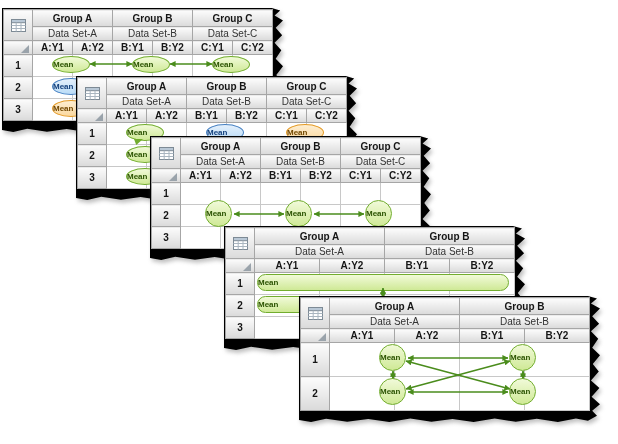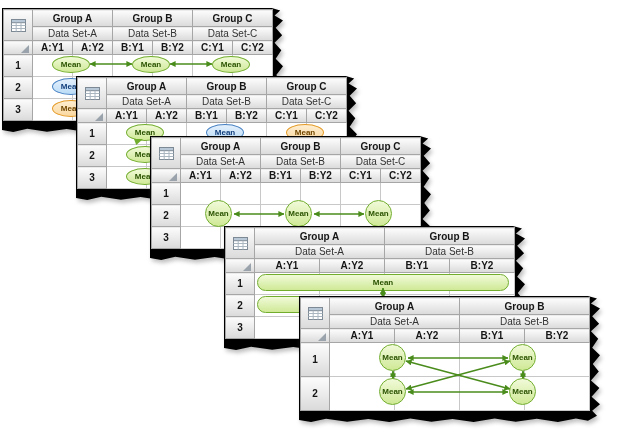--- a/index.html
+++ b/index.html
@@ -28,21 +28,21 @@
   tr.rd th{height:14px;font-weight:normal;font-size:10px;color:#333}
   tr.rc th{height:14px;font-size:10px}
   .h22 tr.row th,.h22 tr.row td{height:22px}
   .h34 tr.row th,.h34 tr.row td{height:34px}
   .wsicon{width:15px;height:13px;display:block;margin:0 auto}
   .tri{width:8px;height:8px;display:block;margin:3px 3px 0 auto;fill:#9aa3ab}
   .overlay{position:absolute;left:1px;top:1px;pointer-events:none}
   .arrows{position:absolute;left:0;top:0;overflow:visible}
   .arrows line{stroke:var(--arrow,#4a8c1c);stroke-width:1.5}
   #ah path{fill:var(--arrow,#4a8c1c)}
-  .mean{position:absolute;z-index:0;display:flex;align-items:center;justify-content:center;
+  .mean{position:absolute;z-index:0;display:flex;align-items:center;justify-content:flex-start;
         border-radius:50%;font-size:8px;font-weight:bold;box-sizing:border-box;}
   .oval{width:38px;height:17px}
   .circle{width:27px;height:27px}
   .barshape{height:17px;border-radius:9px}
   .mg{background:linear-gradient(#f1fad9,var(--green-fill,#cfe996));
       border:1.5px solid var(--green-border,#72ad2e);color:var(--green-text,#2a5200)}
   .mb{background:linear-gradient(#e4f0fc,var(--blue-fill,#badcf7));
       border:1.5px solid var(--blue-border,#4781c2);color:var(--blue-text,#123f7c)}
   .mo{background:linear-gradient(#fdeed2,var(--orange-fill,#fbd9a0));
       border:1.5px solid var(--orange-border,#e49a25);color:var(--orange-text,#704600)}

